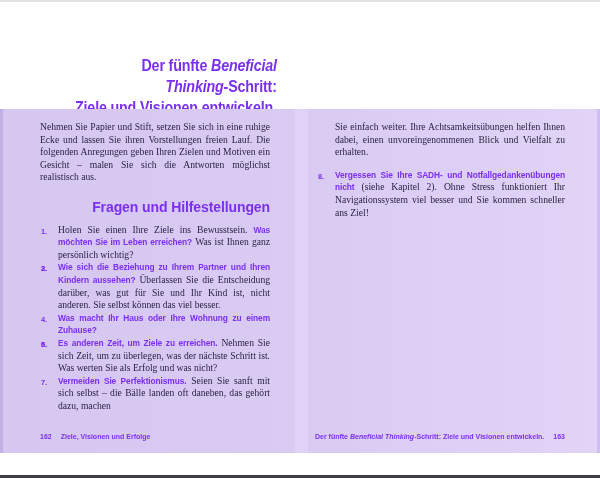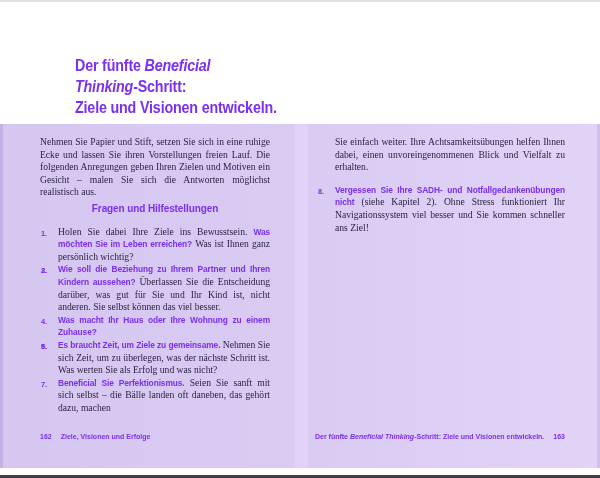--- a/index.html
+++ b/index.html
@@ -3,45 +3,45 @@
 <meta charset="utf-8">
 <style>
   :root { --accent:#7b2ff0; --ink:#2b2342; --page-bg:#d9cbf3; }
   * { margin:0; padding:0; box-sizing:border-box; }
   html,body { width:600px; height:478px; }
   body { font-family:"Liberation Serif", serif; background:#ffffff; }
 
   .spread { position:relative; width:600px; height:478px; background:#ffffff; overflow:hidden; border-top:2px solid #e2e2e2; }
 
   
-  .page-header { position:absolute; left:0; top:0; width:600px; height:125px; background:#ffffff; }
+  .page-header { position:absolute; left:0; top:0; width:600px; height:125px; background:#ffffff;text-align:right; }
   .chapter-title {
     position:absolute; left:75px; top:53px;
     font-family:"Liberation Sans", sans-serif; font-weight:bold;
     font-size:17px; line-height:21px; color:var(--accent);
     white-space:pre-line; letter-spacing:-0.2px;
     transform:scaleX(0.84); transform-origin:left top;
   }
 
   
   .content {
-    position:absolute; left:0; top:122px; width:600px; height:344px;
+    position:absolute; left:0; top:107px; width:600px; height:344px;
     background:linear-gradient(90deg,#d6c7f1 0%, #dacbf3 55%, #e1d4f7 100%);
     box-shadow: inset 3px 0 0 rgba(170,150,215,.45), inset -3px 0 0 rgba(190,170,230,.5);
   }
   .page-gutter { position:absolute; left:295px; top:0; width:13px; height:100%; background:#e2d5f8; opacity:.75; }
 
   .col { position:absolute; top:12px; font-size:9.6px; line-height:12.6px; color:var(--ink); text-align:justify; }
   .col-left  { left:40px;  width:230px; }
   .col-right { left:317px; width:248px; }
 
   .subheading {
     font-family:"Liberation Sans", sans-serif; font-weight:bold;
-    font-size:10px; letter-spacing:-0.1px; color:var(--accent);
-    margin-top:4px; text-align:center;
+    font-size:14px; letter-spacing:-0.1px; color:var(--accent);
+    margin-top:17px; text-align:right;
   }
 
   .numlist { margin-top:10px; }
   .list-item { position:relative; padding-left:18px; }
   .item-num {
     position:absolute; left:1px; top:2px;
     font-family:"Liberation Sans", sans-serif; font-weight:bold;
     font-size:7.4px; color:var(--accent);
   }
   .indent { padding-left:18px; }
@@ -79,49 +79,49 @@
   <div class="content">
     <div class="page-gutter"></div>
 
     <div class="col col-left">
       <p>Nehmen Sie Papier und Stift, setzen Sie sich in eine ruhige Ecke und lassen Sie ihren Vorstellungen freien Lauf. Die folgenden Anregungen geben Ihren Zielen und Motiven ein Gesicht – malen Sie sich die Antworten möglichst realistisch aus.</p>
       <h2 class="subheading">Fragen und Hilfestellungen</h2>
       <div class="numlist">
 
           <div class="list-item">
             <span class="item-num">1.</span>
-            <span class="item-text"><span class="seg-serif">Holen Sie dabei Ihre Ziele ins Bewusstsein. </span><span class="seg-purple">Was möchten Sie im Leben erreichen?</span><span class="seg-serif"> Was ist Ihnen ganz persönlich wichtig?</span></span>
+            <span class="item-text"><span class="seg-serif">Holen Sie einen Ihre Ziele ins Bewusstsein. </span><span class="seg-purple">Was möchten Sie im Leben erreichen?</span><span class="seg-serif"> Was ist Ihnen ganz persönlich wichtig?</span></span>
           </div>
 
           <div class="list-item">
             <span class="item-num">2.</span>
           </div>
 
           <div class="list-item">
             <span class="item-num">3.</span>
-            <span class="item-text"><span class="seg-purple">Wie soll die Beziehung zu Ihrem Partner und Ihren Kindern aussehen?</span><span class="seg-serif"> Überlassen Sie die Entscheidung darüber, was gut für Sie und Ihr Kind ist, nicht anderen. Sie selbst können das viel besser.</span></span>
+            <span class="item-text"><span class="seg-purple">Wie sich die Beziehung zu Ihrem Partner und Ihren Kindern aussehen?</span><span class="seg-serif"> Überlassen Sie die Entscheidung darüber, was gut für Sie und Ihr Kind ist, nicht anderen. Sie selbst können das viel besser.</span></span>
           </div>
 
           <div class="list-item">
             <span class="item-num">4.</span>
             <span class="item-text"><span class="seg-purple">Was macht Ihr Haus oder Ihre Wohnung zu einem Zuhause?</span></span>
           </div>
 
           <div class="list-item">
             <span class="item-num">5.</span>
           </div>
 
           <div class="list-item">
             <span class="item-num">6.</span>
-            <span class="item-text"><span class="seg-purple">Es braucht Zeit, um Ziele zu gemeinsame.</span><span class="seg-serif"> Nehmen Sie sich Zeit, um zu überlegen, was der nächste Schritt ist. Was werten Sie als Erfolg und was nicht?</span></span>
+            <span class="item-text"><span class="seg-purple">Es anderen Zeit, um Ziele zu erreichen.</span><span class="seg-serif"> Nehmen Sie sich Zeit, um zu überlegen, was der nächste Schritt ist. Was werten Sie als Erfolg und was nicht?</span></span>
           </div>
 
           <div class="list-item">
             <span class="item-num">7.</span>
-            <span class="item-text"><span class="seg-purple">Beneficial Sie Perfektionismus.</span><span class="seg-serif"> Seien Sie sanft mit sich selbst – die Bälle landen oft daneben, das gehört dazu, machen</span></span>
+            <span class="item-text"><span class="seg-purple">Vermeiden Sie Perfektionismus.</span><span class="seg-serif"> Seien Sie sanft mit sich selbst – die Bälle landen oft daneben, das gehört dazu, machen</span></span>
           </div>
         </div>
     </div>
 
     <div class="col col-right">
       <p class="indent">Sie einfach weiter. Ihre Achtsamkeitsübungen helfen Ihnen dabei, einen unvoreingenommenen Blick und Vielfalt zu erhalten.</p>
       <div class="numlist">
 
           <div class="list-item">
             <span class="item-num">8.</span>

